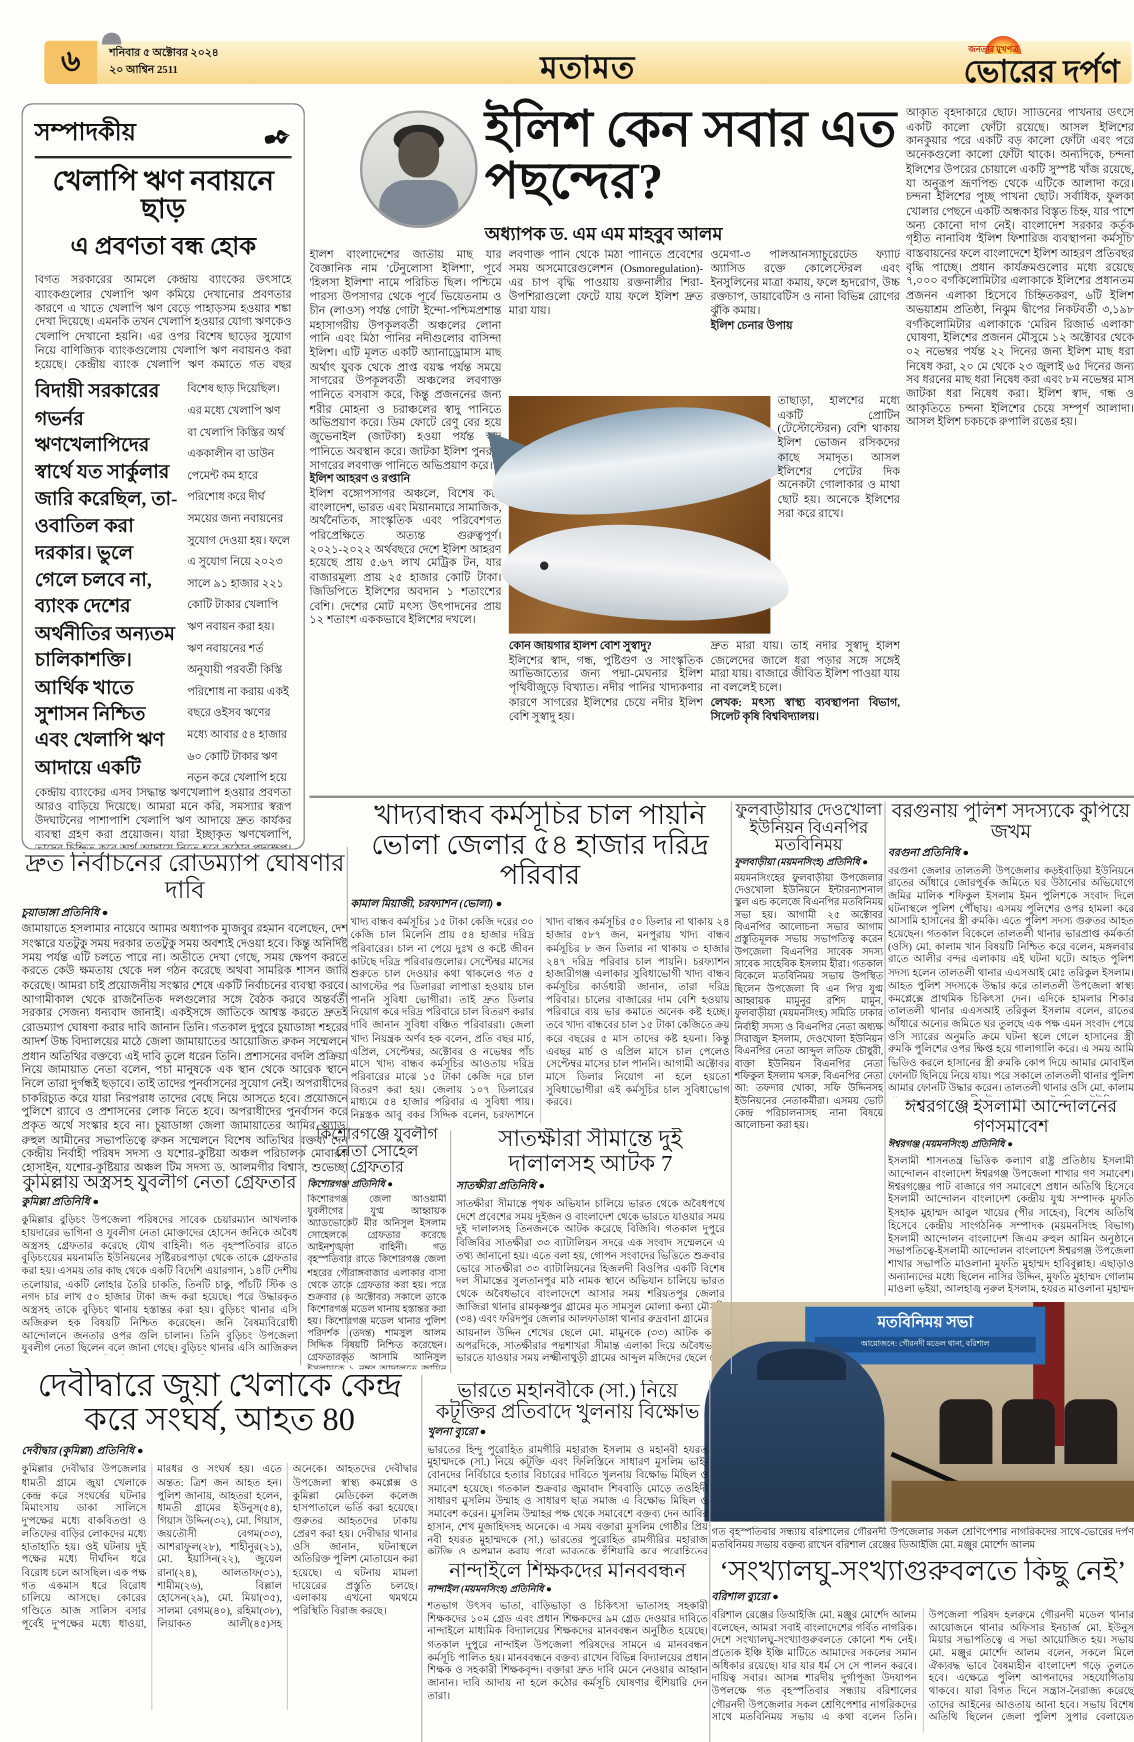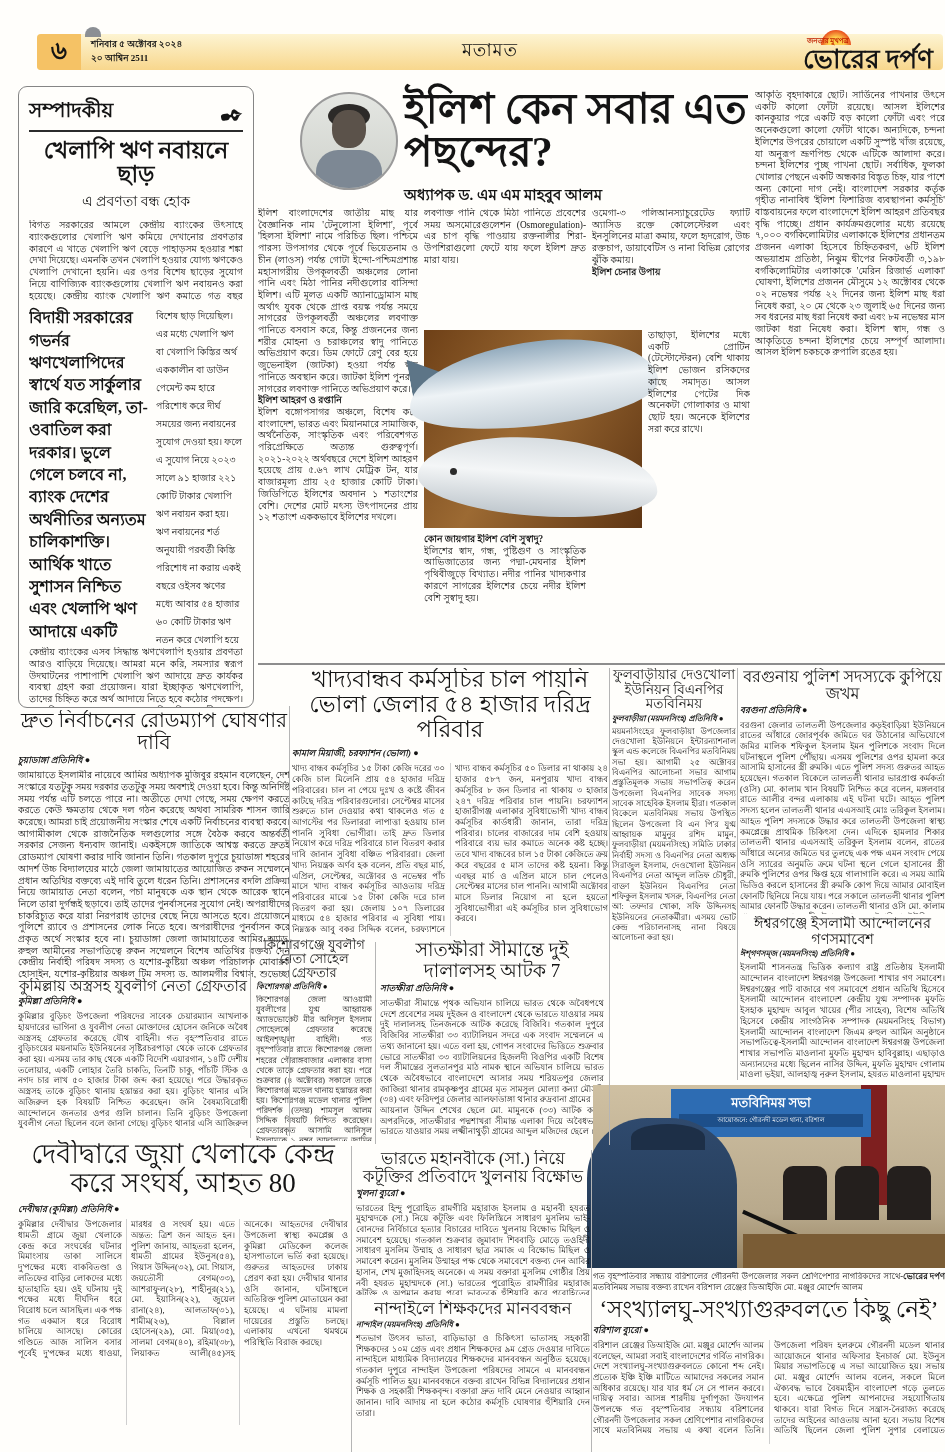--- a/index.html
+++ b/index.html
@@ -8,21 +8,21 @@
   
   #topbar{position:absolute;left:37px;top:34px;width:906px;height:36px;
           background:linear-gradient(#fdf4d2,#f8d78d);border-radius:4px;}
   #pagenum{position:absolute;left:0;top:0;width:44px;height:36px;background:#f5c265;
            border-radius:4px 0 0 4px;display:flex;align-items:center;justify-content:center;
            font-size:25px;font-weight:bold;}
   #tabdot{position:absolute;left:48px;top:-7px;width:16px;height:10px;background:#8b8f94;
           border-radius:8px 8px 0 0;}
   .dates{position:absolute;left:54px;top:4px;font-size:9px;font-weight:bold;line-height:1.5;}
   #section-title{position:absolute;left:0;right:0;top:2px;text-align:center;
-                 font-size:18px;font-weight:normal;letter-spacing:1px;}
+                 font-size:26px;font-weight:bold;letter-spacing:1px;}
   #masthead{position:absolute;right:10px;top:1px;text-align:left;}
   #masthead .tag{font-size:7px;color:#c22200;font-weight:bold;display:block;margin-left:4px;}
   #masthead .ttl{font-size:26px;font-weight:900;line-height:1;letter-spacing:0;}
   .sun{position:absolute;right:92px;top:-4px;width:30px;height:15px;border-radius:15px 15px 0 0;
        background:radial-gradient(circle at 50% 100%,#ffd34d 0 35%,#e8491d 72%,#c23310 100%);}
   
   .abs{position:absolute;overflow:hidden;}
   .bt{font-size:9.3px;line-height:1.26;text-align:justify;}
   .bt-s{font-size:8.5px;line-height:1.26;text-align:justify;}
   .byl{font-size:9px;font-weight:bold;font-style:italic;margin-bottom:2px;}
@@ -31,21 +31,21 @@
   .vr{position:absolute;width:1px;background:#b5b5b5;}
   .hr{position:absolute;height:2px;background:#8d8d8d;}
   
   #edbox{position:absolute;left:18px;top:86px;width:236px;height:622px;border:1.5px solid #858585;
          border-radius:9px;padding:8px 10px;box-sizing:border-box;background:#fffefb;overflow:hidden;}
   #edhead{display:flex;justify-content:space-between;align-items:flex-end;
           border-bottom:2px solid #2b2b2b;padding-bottom:2px;}
   #edhead .t{font-size:20px;font-weight:bold;}
   #edhead .pen{font-size:24px;transform:rotate(-12deg);line-height:1;}
   .ed-h{font-size:23px;font-weight:bold;text-align:center;margin-top:7px;line-height:1.05;}
-  .ed-sh{font-size:14px;font-weight:normal;text-align:center;margin:3px 0 6px;}
+  .ed-sh{font-size:20px;font-weight:bold;text-align:center;margin:3px 0 6px;}
   .ed-q{float:left;width:120px;font-size:16px;line-height:1.4;font-weight:600;
         margin:2px 7px 2px 0;border-bottom:3px solid #1f3d8c;padding-bottom:6px;}
   
   #aphoto{position:absolute;left:300px;top:92px;width:94px;height:94px;border-radius:50%;
           border:2px solid #9a9a9a;background:linear-gradient(#e4e6e2,#cfd2cc);overflow:hidden;}
   #aphoto .head{position:absolute;left:30px;top:16px;width:34px;height:38px;border-radius:46%;
                 background:#5b524a;}
   #aphoto .hair{position:absolute;left:26px;top:10px;width:42px;height:24px;border-radius:50%;
                 background:#2c2a28;}
   #aphoto .body{position:absolute;left:14px;top:56px;width:66px;height:40px;border-radius:22px 22px 0 0;
@@ -71,21 +71,21 @@
   #pphoto .banner .b1{font-size:13px;font-weight:bold;line-height:1.2;}
   #pphoto .banner .b2{font-size:6.5px;display:block;background:#1d4f8a;margin:3px 8px 0;padding:1px 0;}
   #pphoto .officer{position:absolute;left:-6px;bottom:0;width:150px;height:150px;border-radius:40% 45% 0 0;
                    background:linear-gradient(#2f4a6e,#223851);}
   #pphoto .cap{position:absolute;left:38px;bottom:118px;width:74px;height:26px;border-radius:50% 50% 0 0;
                background:#1d2f47;}
   #pphoto .mic{position:absolute;left:146px;bottom:36px;width:90px;height:4px;background:#111;transform:rotate(24deg);}
   #pphoto .chair{position:absolute;width:44px;height:54px;border-radius:10px 10px 0 0;background:#241f1d;bottom:48px;}
   #pphoto .table{position:absolute;left:150px;bottom:0;width:202px;height:34px;background:#7a5c35;}
   .cap-txt{font-size:8.4px;line-height:1.3;text-align:justify;}
-  .credit{float:right;font-weight:bold;}
+  .credit{float:right;font-weight:normal;}
   .c2{column-count:2;column-gap:10px;column-rule:1px solid #cfcfcf;}
   .c3{column-count:3;column-gap:9px;column-rule:1px solid #cfcfcf;}
 </style>
 </head>
 <body>
 
 <div id="page">
 
   <div id="topbar">
     <div id="pagenum">৬</div>
@@ -145,20 +145,24 @@
     <div class="fish2"></div>
     <div class="fisheye"></div>
   </div>
 
   <div class="abs bt" style="left:648px;top:330px;width:102px;height:198px">তাছাড়া, ইলিশের মধ্যে একটি প্রোটিন (টেস্টোস্টেরন) বেশি থাকায় ইলিশ ভোজন রসিকদের কাছে সমাদৃত। আসল ইলিশের পেটের দিক অনেকটা গোলাকার ও মাথা ছোট হয়। অনেকে ইলিশের সরা করে রাখে।</div>
 
   <div class="abs bt" style="left:424px;top:534px;width:162px;height:126px">
     <div class="subh">কোন জায়গার ইলিশ বেশি সুস্বাদু?</div>
     <span>ইলিশের স্বাদ, গন্ধ, পুষ্টিগুণ ও সাংস্কৃতিক আভিজাত্যের জন্য পদ্মা-মেঘনার ইলিশ পৃথিবীজুড়ে বিখ্যাত। নদীর পানির খাদ্যকণার কারণে সাগরের ইলিশের চেয়ে নদীর ইলিশ বেশি সুস্বাদু হয়।</span>
   </div>
+  <div class="abs bt" style="left:592px;top:534px;width:158px;height:126px">
+    <span>দ্রুত মারা যায়। তাই নদীর সুস্বাদু ইলিশ জেলেদের জালে ধরা পড়ার সঙ্গে সঙ্গেই মারা যায়। বাজারে জীবিত ইলিশ পাওয়া যায় না বললেই চলে।</span>
+    <div class="subh">লেখক: মৎস্য স্বাস্থ্য ব্যবস্থাপনা বিভাগ, সিলেট কৃষি বিশ্ববিদ্যালয়।</div>
+  </div>
 
   <div class="abs bt" style="left:755px;top:90px;width:190px;height:570px">
     <span>আকৃতি বৃহদাকারে ছোট। সার্ডিনের পাখনার উৎসে একটি কালো ফোঁটা রয়েছে। আসল ইলিশের কানকুয়ার পরে একটি বড় কালো ফোঁটা এবং পরে অনেকগুলো কালো ফোঁটা থাকে। অন্যদিকে, চন্দনা ইলিশের উপরের চোয়ালে একটি সুস্পষ্ট খাঁজ রয়েছে, যা অনুরূপ ভ্রূণপিন্ড থেকে এটিকে আলাদা করে। চন্দনা ইলিশের পুচ্ছ পাখনা ছোট। সর্বাধিক, ফুলকা খোলার পেছনে একটি অন্ধকার বিস্তৃত চিহ্ন, যার পাশে অন্য কোনো দাগ নেই।</span>
     <span>বাংলাদেশ সরকার কর্তৃক গৃহীত নানাবিধ 'ইলিশ ফিশারিজ ব্যবস্থাপনা কর্মসূচি' বাস্তবায়নের ফলে বাংলাদেশে ইলিশ আহরণ প্রতিবছর বৃদ্ধি পাচ্ছে। প্রধান কার্যক্রমগুলোর মধ্যে রয়েছে ৭,০০০ বর্গকিলোমিটার এলাকাকে ইলিশের প্রধানতম প্রজনন এলাকা হিসেবে চিহ্নিতকরণ, ৬টি ইলিশ অভয়াশ্রম প্রতিষ্ঠা, নিঝুম দ্বীপের নিকটবর্তী ৩,১৯৮ বর্গকিলোমিটার এলাকাকে 'মেরিন রিজার্ভ এলাকা' ঘোষণা, ইলিশের প্রজনন মৌসুমে ১২ অক্টোবর থেকে ০২ নভেম্বর পর্যন্ত ২২ দিনের জন্য ইলিশ মাছ ধরা নিষেধ করা, ২০ মে থেকে ২৩ জুলাই ৬৫ দিনের জন্য সব ধরনের মাছ ধরা নিষেধ করা এবং ৮ম নভেম্বর মাস জাটকা ধরা নিষেধ করা।</span>
     <span>ইলিশ স্বাদ, গন্ধ ও আকৃতিতে চন্দনা ইলিশের চেয়ে সম্পূর্ণ আলাদা। আসল ইলিশ চকচকে রুপালি রঙের হয়।</span>
   </div>
 
   <div class="hr" style="left:258px;top:663px;width:687px"></div>
 
   <div class="abs" style="left:18px;top:710px;width:272px;height:268px">
@@ -204,21 +208,21 @@
   </div>
 
   <div class="abs" style="left:740px;top:668px;width:205px;height:246px">
     <div class="hl" style="font-size:16px">বরগুনায় পুলিশ সদস্যকে কুপিয়ে জখম</div>
     <div class="byl">বরগুনা প্রতিনিধি ●</div>
     <div class="bt-s" style="height:200px;overflow:hidden">বরগুনা জেলার তালতলী উপজেলার কড়ইবাড়িয়া ইউনিয়নে রাতের আঁধারে জোরপূর্বক জমিতে ঘর উঠানোর অভিযোগে জমির মালিক শফিকুল ইসলাম ইমন পুলিশকে সংবাদ দিলে ঘটনাস্থলে পুলিশ পৌঁছায়। এসময় পুলিশের ওপর হামলা করে আসামি হাসানের স্ত্রী রুমকি। এতে পুলিশ সদস্য গুরুতর আহত হয়েছেন। গতকাল বিকেলে তালতলী থানার ভারপ্রাপ্ত কর্মকর্তা (ওসি) মো. কালাম খান বিষয়টি নিশ্চিত করে বলেন, মঙ্গলবার রাতে আলীর বন্দর এলাকায় এই ঘটনা ঘটে। আহত পুলিশ সদস্য হলেন তালতলী থানার এএসআই মোঃ তরিকুল ইসলাম। আহত পুলিশ সদস্যকে উদ্ধার করে তালতলী উপজেলা স্বাস্থ্য কমপ্লেক্সে প্রাথমিক চিকিৎসা দেন। এদিকে হামলার শিকার তালতলী থানার এএসআই তরিকুল ইসলাম বলেন, রাতের আঁধারে অন্যের জমিতে ঘর তুলছে এক পক্ষ এমন সংবাদ পেয়ে ওসি স্যারের অনুমতি ক্রমে ঘটনা স্থলে গেলে হাসানের স্ত্রী রুমকি পুলিশের ওপর ক্ষিপ্ত হয়ে গালাগালি করে। এ সময় আমি ভিডিও করলে হাসানের স্ত্রী রুমকি কোপ দিয়ে আমার মোবাইল ফোনটি ছিনিয়ে নিয়ে যায়। পরে সকালে তালতলী থানার পুলিশ আমার ফোনটি উদ্ধার করেন। তালতলী থানার ওসি মো. কালাম খান বলেন, তালতলী উপজেলার কড়ইবাড়িয়া ইউনিয়নের আলীর বন্দর নামক এলাকায় শফিকুল ইসলাম নামের এক ব্যক্তির জমিতে রাতের আঁধারে ঘর তুলছেন এমন সংবাদ পেয়ে তালতলী থানার এসএসআই কামালের নেতৃত্বে একটি পুলিশের টিম সেখানে যায়। এ হামলায় তালতলী থানার এএসআই তরিকুল ইসলাম আহত হয়েছেন। তিনি আরও বলেন, পরবর্তীতে তালতলী থানার পুলিশ গিয়ে ঘটনাস্থল থেকে হাসান ও স্ত্রী রুমকিকে গ্রেফতার করে। তাদের বিরুদ্ধে থানায় পুলিশের ওপর হামলার অভিযোগে একটি মামলা হয়েছে।</div>
   </div>
 
   <div class="abs" style="left:740px;top:916px;width:205px;height:166px">
     <div class="hl" style="font-size:14.5px">ঈশ্বরগঞ্জে ইসলামী আন্দোলনের গণসমাবেশ</div>
-    <div class="byl" style="font-size:8px">ঈশ্গণসম্জ (ময়মনসিংহ) প্রতিনিধি ●</div>
+    <div class="byl" style="font-size:8px">ঈশ্বরগঞ্জ (ময়মনসিংহ) প্রতিনিধি ●</div>
     <div class="bt-s" style="height:116px;overflow:hidden">ইসলামী শাসনতন্ত্র ভিত্তিক কল্যাণ রাষ্ট্র প্রতিষ্ঠায় ইসলামী আন্দোলন বাংলাদেশ ঈশ্বরগঞ্জ উপজেলা শাখার গণ সমাবেশ। ঈশ্বরগঞ্জের পাট বাজারে গণ সমাবেশে প্রধান অতিথি হিসেবে ইসলামী আন্দোলন বাংলাদেশ কেন্দ্রীয় যুগ্ম সম্পাদক মুফতি ইসহাক মুহাম্মদ আবুল খায়ের (পীর সাহেব), বিশেষ অতিথি হিসেবে কেন্দ্রীয় সাংগঠনিক সম্পাদক (ময়মনসিংহ বিভাগ) ইসলামী আন্দোলন বাংলাদেশ জিএম রুহুল আমিন অনুষ্ঠানে সভাপতিত্বে-ইসলামী আন্দোলন বাংলাদেশ ঈশ্বরগঞ্জ উপজেলা শাখার সভাপতি মাওলানা মুফতি মুহাম্মদ হাবিবুল্লাহ। এছাড়াও অন্যান্যদের মধ্যে ছিলেন নাসির উদ্দিন, মুফতি মুহাম্মদ গোলাম মাওলা ভূইয়া, আলহাজ্ব নূরুল ইসলাম, হযরত মাওলানা মুহাম্মদ আইয়ুব আলী নুরানী, হযরত মাওলানা মাহমুদুল হক আলিজি, উবায়দুল্লাহ মাহমুদ সহ আরো অনেক উপজেলা ও ইউনিয়নের নেতৃবৃন্দ উপস্থিত থাকার কথা রয়েছে।</div>
   </div>
 
   <div id="pphoto">
     <div class="curtain"></div>
     <div class="banner">
       <span class="b1">মতবিনিময় সভা</span>
       <span class="b2">আয়োজনে: গৌরনদী মডেল থানা, বরিশাল</span>
     </div>
     <div class="chair" style="left:190px"></div>

